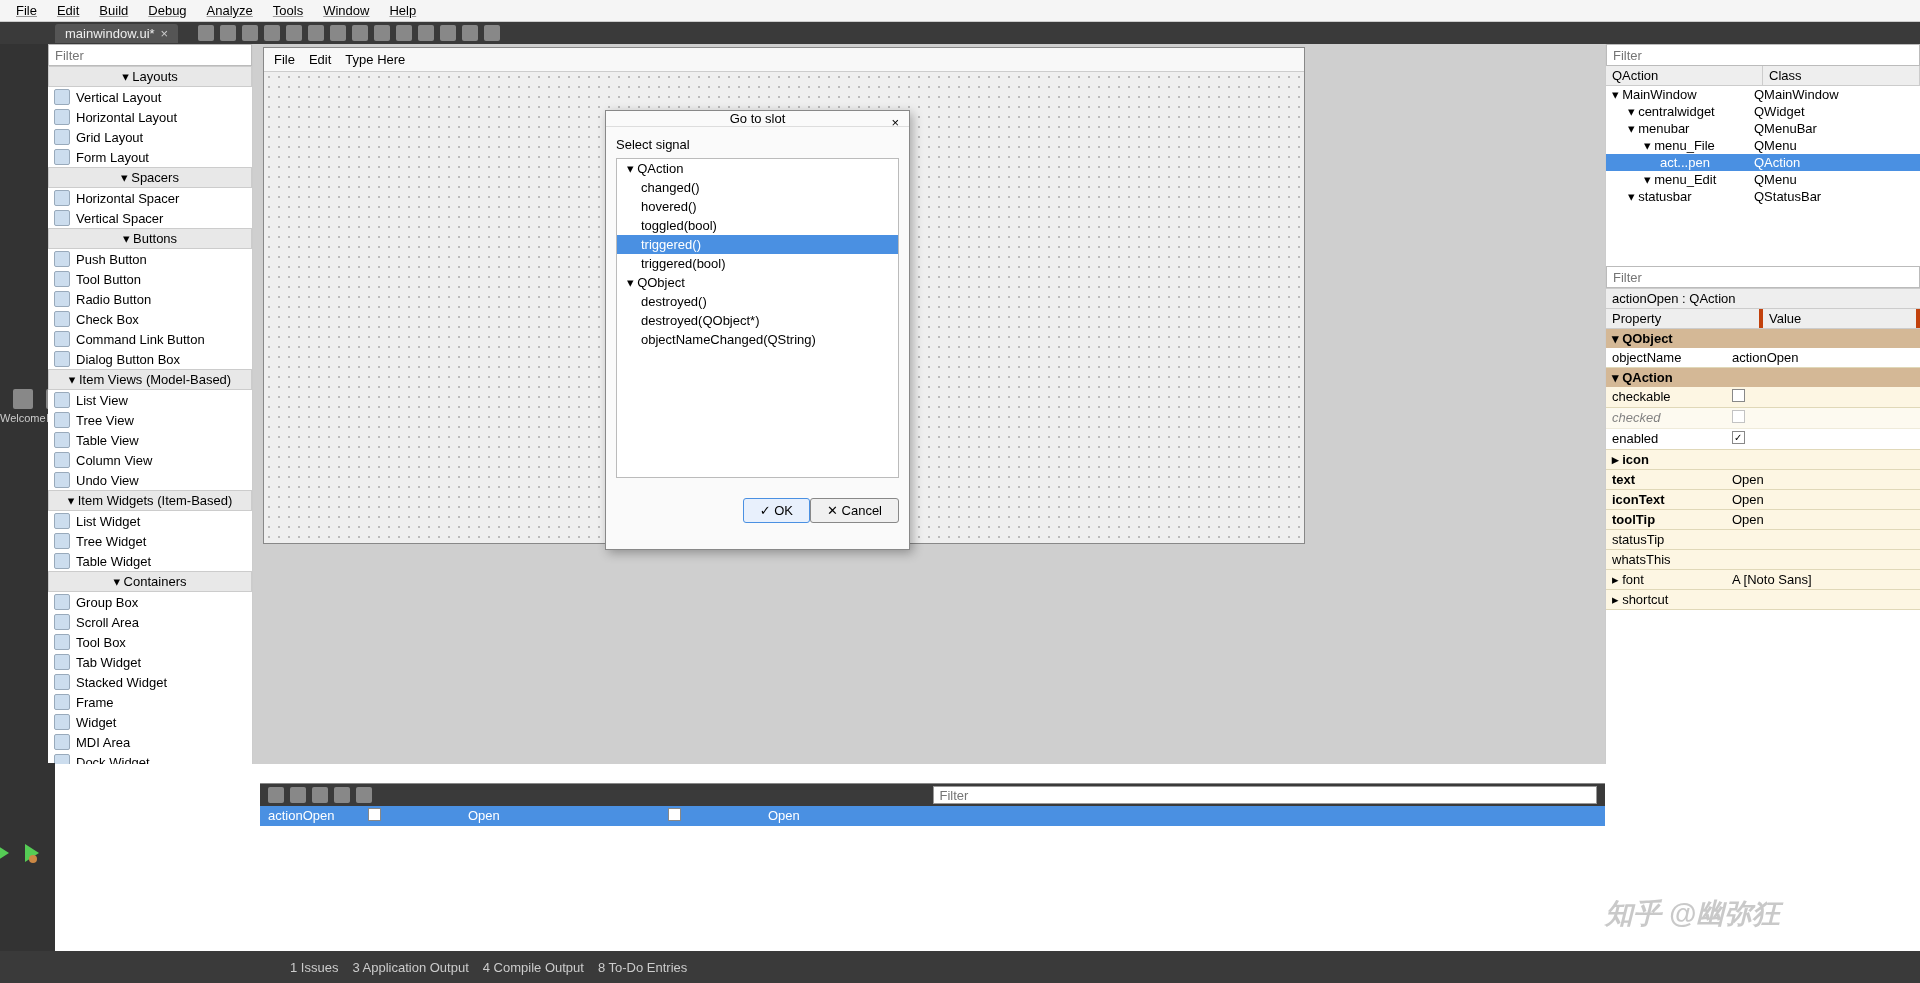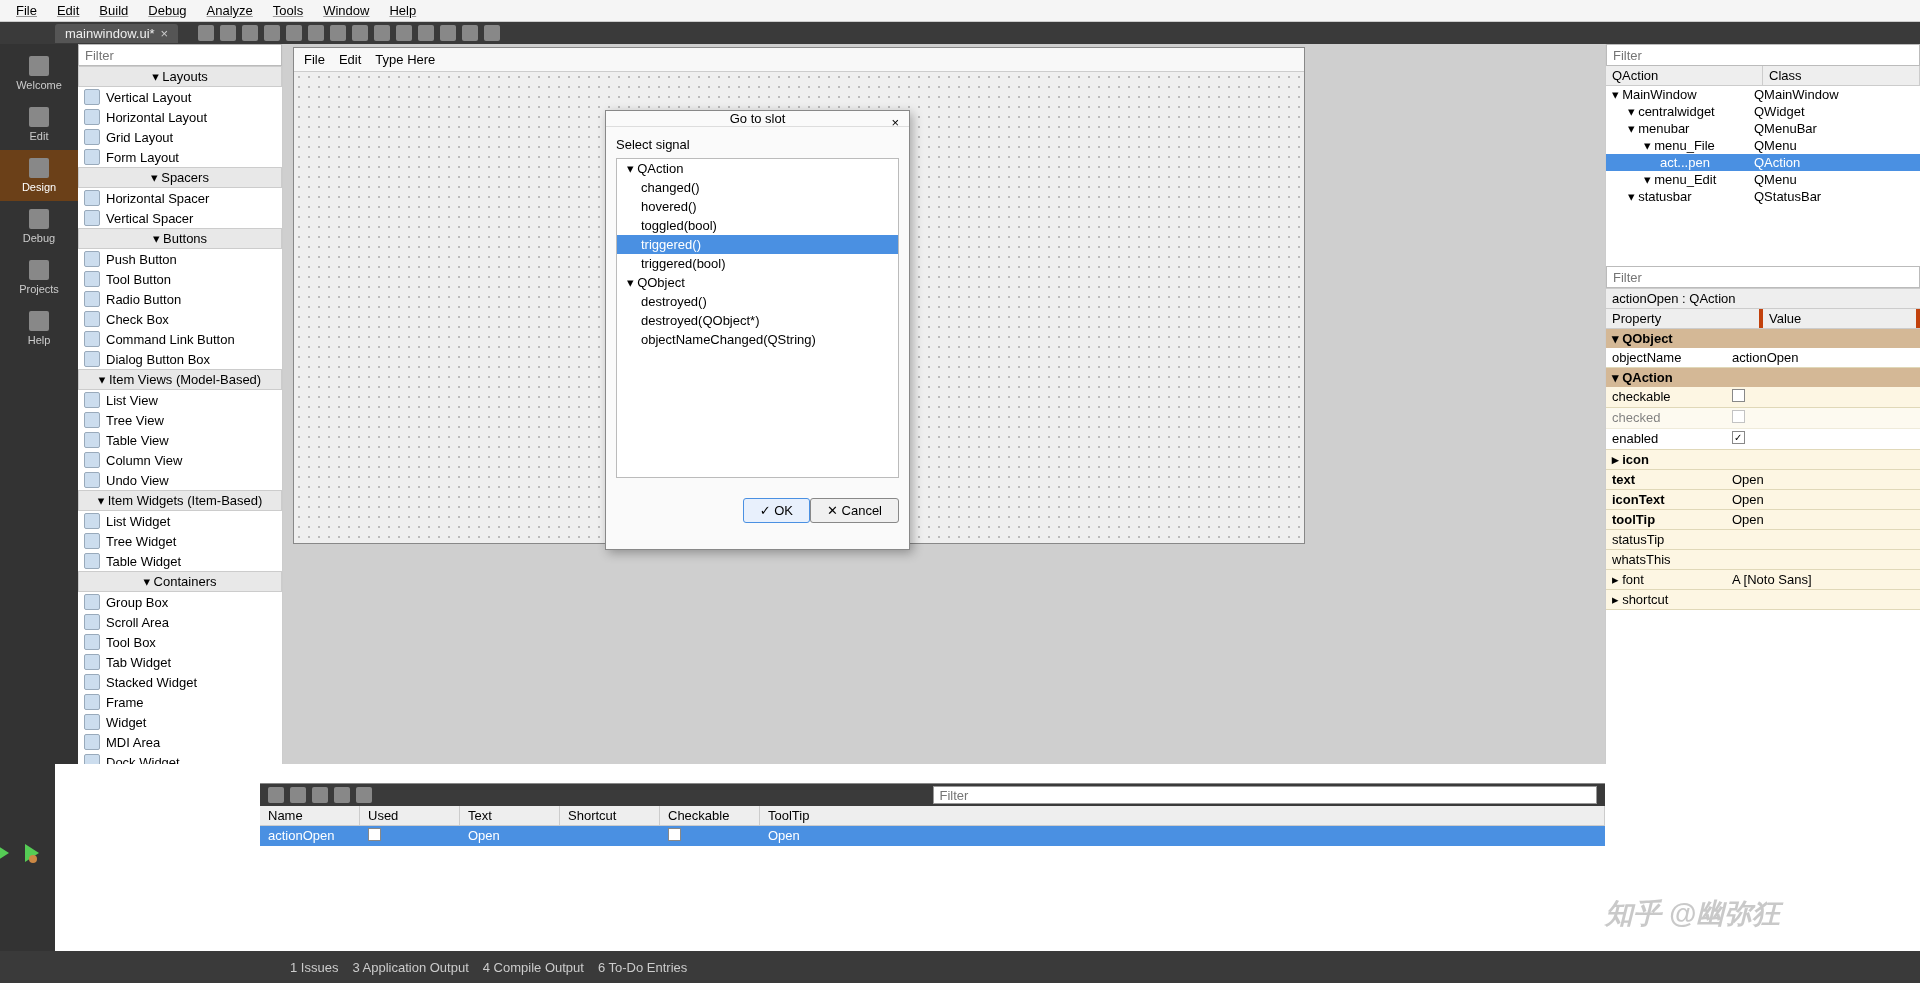--- a/index.html
+++ b/index.html
@@ -5,21 +5,21 @@
 *{margin:0;padding:0;box-sizing:border-box;font-family:"Segoe UI",Arial,sans-serif;font-size:13px}
 body{background:#fff;width:1920px;height:983px;overflow:hidden;position:relative}
 .menubar{height:22px;background:#f5f5f5;border-bottom:1px solid #ccc;display:flex;align-items:center;padding:0 8px;gap:4px}
 .menubar span{padding:2px 8px;text-decoration:underline;text-decoration-color:#999}
 .topbar{height:22px;background:#3a3a3a;display:flex;align-items:center}
 .tab{background:#555;color:#eee;padding:2px 10px;margin-left:55px;border-radius:3px 3px 0 0;display:flex;align-items:flex-end;gap:6px}
 .tab-x{color:#ccc;cursor:pointer}
 .toolbar-icons{display:flex;gap:6px;margin-left:20px}
 .ti{width:16px;height:16px;background:#888;border-radius:2px}
 .main{display:flex;height:720px}
-.leftbar{width:78px;background:#333;display:flex;flex-direction:column;align-items:center;color:#ccc;padding-top:4px}
+.leftbar{width:48px;background:#333;display:flex;flex-direction:row;align-items:center;color:#ccc;padding-top:4px}
 .lb-item{width:100%;text-align:center;padding:8px 0;cursor:pointer;font-size:11px}
 .lb-item.hl{background:#6b4018;color:#fff}
 .lb-ic{width:20px;height:20px;margin:0 auto 3px;background:#888;border-radius:2px}
 .widgetbox{width:205px;background:#fff;border-right:1px solid #ccc;display:flex;flex-direction:column}
 .wb-filter{height:22px;border:1px solid #bbb;padding:0 6px;color:#999}
 .wb-scroll{flex:1;overflow-y:auto}
 .wb-cat{background:#e8e8e8;border:1px solid #ccc;padding:2px 6px;display:flex;align-items:center;gap:4px;font-weight:normal;justify-content:center}
 .wb-item{padding:2px 6px;display:flex;align-items:center;gap:6px;cursor:pointer}
 .wb-ic{width:16px;height:16px;background:#cde;border:1px solid #9ab;border-radius:2px}
 .canvas-area{flex:1;background:#cfcfcf;position:relative;overflow:hidden}
@@ -223,21 +223,21 @@
         <div class="prop-grp">▾ QObject</div>
         <div class="prop-row white">
           <div class="pc1">objectName</div>
           <div class="pc2">actionOpen</div>
         </div>
         <div class="prop-grp">▾ QAction</div>
         <div class="prop-row">
           <div class="pc1">checkable</div>
           <div class="pc2"><span class="chk"></span></div>
         </div>
-        <div class="prop-row" style="opacity: 0.5;">
+        <div class="prop-row" style="opacity: 0.5; font-style: italic;">
           <div class="pc1">checked</div>
           <div class="pc2"><span class="chk"></span></div>
         </div>
         <div class="prop-row white">
           <div class="pc1">enabled</div>
           <div class="pc2"><span class="chk on"></span></div>
         </div>
         <div class="prop-row bold">
           <div class="pc1">▸ icon</div>
           <div class="pc2"></div>
@@ -276,28 +276,20 @@
 
 <div class="actionpanel">
   <div class="ap-tb">
     <div class="ap-ti"></div>
     <div class="ap-ti"></div>
     <div class="ap-ti"></div>
     <div class="ap-ti"></div>
     <div class="ap-ti"></div>
     <input class="ap-filter" placeholder="Filter" style="">
   </div>
-  <div class="ap-head" id="ap-head">
-      <div class="ap-c0">Name</div>
-      <div class="ap-c1">Used</div>
-      <div class="ap-c2">Text</div>
-      <div class="ap-c3">Shortcut</div>
-      <div class="ap-c4">Checkable</div>
-      <div class="ap-c5">ToolTip</div>
-    </div>
   <div class="ap-row">
     <div class="ap-c0">actionOpen</div>
     <div class="ap-c1"><span class="chk on"></span></div>
     <div class="ap-c2">Open</div>
     <div class="ap-c3"></div>
     <div class="ap-c4"><span class="chk"></span></div>
     <div class="ap-c5">Open</div>
   </div>
   <div class="ap-tabs" id="ap-tabs">
       <div class="ap-tab">Action Editor</div>
@@ -320,21 +312,21 @@
 
 <div class="locate">
   <span>🔍</span>
   <span>Type to locate (Ctrl+K)</span>
 </div>
 
 <div class="bottombar" id="bottombar" style="padding-left: 290px;">
     <span>1  Issues</span>
     <span>3  Application Output</span>
     <span>4  Compile Output</span>
-    <span>6  To-Do Entries</span>
+    <span>8  To-Do Entries</span>
   </div>
 
 <div class="dialog">
   <div class="dlg-title">
     <span>Go to slot</span>
     <span class="dlg-x">×</span>
   </div>
   <div class="dlg-body">
     <div>Select signal</div>
     <div class="dlg-tree" id="dlg-tree">

